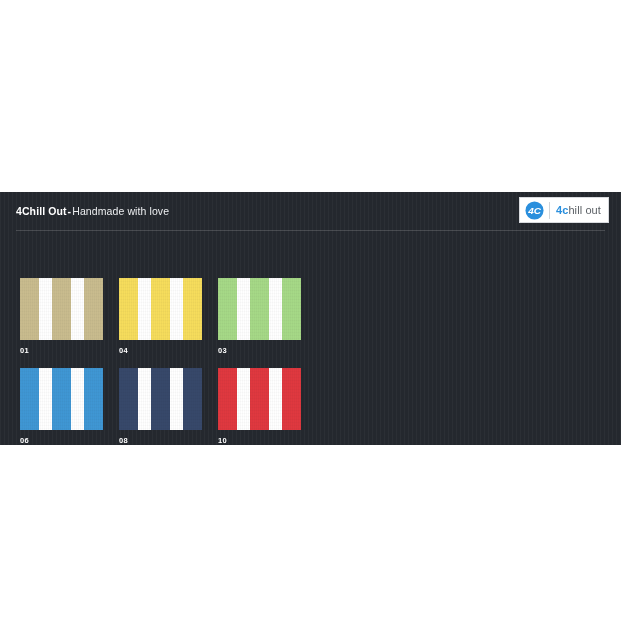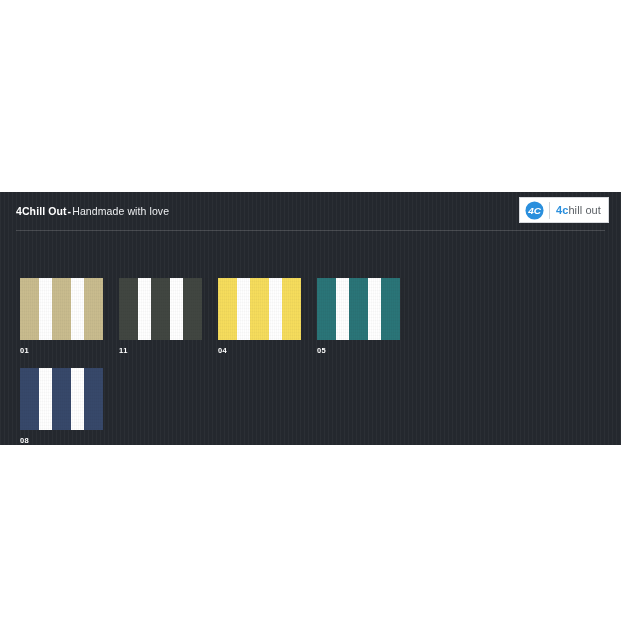--- a/index.html
+++ b/index.html
@@ -226,72 +226,82 @@
           <div class="swatch-art">
             <span class="stripe col" style="background-color: rgb(201, 188, 142);"></span>
             <span class="stripe wht" style="background-color: rgb(255, 255, 255);"></span>
             <span class="stripe col" style="background-color: rgb(201, 188, 142);"></span>
             <span class="stripe wht" style="background-color: rgb(255, 255, 255);"></span>
             <span class="stripe col" style="background-color: rgb(201, 188, 142);"></span>
           </div>
           <div class="swatch-code">01</div>
         </div>
 
-        <div class="swatch-cell">
-          <div class="swatch-art">
-            <span class="stripe col" style="background-color: rgb(65, 70, 65);"></span>
-            <span class="stripe wht" style="background-color: rgb(255, 255, 255);"></span>
-            <span class="stripe col" style="background-color: rgb(65, 70, 65);"></span>
-            <span class="stripe wht" style="background-color: rgb(255, 255, 255);"></span>
-            <span class="stripe col" style="background-color: rgb(65, 70, 65);"></span>
-          </div>
-          <div class="swatch-code">11</div>
-        </div>
 
         <div class="swatch-cell">
           <div class="swatch-art">
             <span class="stripe col" style="background-color: rgb(246, 221, 92);"></span>
             <span class="stripe wht" style="background-color: rgb(255, 255, 255);"></span>
             <span class="stripe col" style="background-color: rgb(246, 221, 92);"></span>
             <span class="stripe wht" style="background-color: rgb(255, 255, 255);"></span>
             <span class="stripe col" style="background-color: rgb(246, 221, 92);"></span>
           </div>
           <div class="swatch-code">04</div>
         </div>
 
-
-
-        <div class="swatch-cell">
-          <div class="swatch-art">
-            <span class="stripe col" style="background-color: rgb(42, 117, 120);"></span>
-            <span class="stripe wht" style="background-color: rgb(255, 255, 255);"></span>
-            <span class="stripe col" style="background-color: rgb(42, 117, 120);"></span>
-            <span class="stripe wht" style="background-color: rgb(255, 255, 255);"></span>
-            <span class="stripe col" style="background-color: rgb(42, 117, 120);"></span>
-          </div>
-          <div class="swatch-code">05</div>
-        </div>
+        <div class="swatch-cell">
+          <div class="swatch-art">
+            <span class="stripe col" style="background-color: rgb(166, 217, 135);"></span>
+            <span class="stripe wht" style="background-color: rgb(255, 255, 255);"></span>
+            <span class="stripe col" style="background-color: rgb(166, 217, 135);"></span>
+            <span class="stripe wht" style="background-color: rgb(255, 255, 255);"></span>
+            <span class="stripe col" style="background-color: rgb(166, 217, 135);"></span>
+          </div>
+          <div class="swatch-code">03</div>
+        </div>
+
+
 
       </div>
 
       <div class="swatch-row row-2">
 
+        <div class="swatch-cell">
+          <div class="swatch-art">
+            <span class="stripe col" style="background-color: rgb(63, 151, 212);"></span>
+            <span class="stripe wht" style="background-color: rgb(255, 255, 255);"></span>
+            <span class="stripe col" style="background-color: rgb(63, 151, 212);"></span>
+            <span class="stripe wht" style="background-color: rgb(255, 255, 255);"></span>
+            <span class="stripe col" style="background-color: rgb(63, 151, 212);"></span>
+          </div>
+          <div class="swatch-code">06</div>
+        </div>
 
 
         <div class="swatch-cell">
           <div class="swatch-art">
             <span class="stripe col" style="background-color: rgb(55, 72, 106);"></span>
             <span class="stripe wht" style="background-color: rgb(255, 255, 255);"></span>
             <span class="stripe col" style="background-color: rgb(55, 72, 106);"></span>
             <span class="stripe wht" style="background-color: rgb(255, 255, 255);"></span>
             <span class="stripe col" style="background-color: rgb(55, 72, 106);"></span>
           </div>
           <div class="swatch-code">08</div>
         </div>
 
 
+        <div class="swatch-cell">
+          <div class="swatch-art">
+            <span class="stripe col" style="background-color: rgb(224, 56, 63);"></span>
+            <span class="stripe wht" style="background-color: rgb(255, 255, 255);"></span>
+            <span class="stripe col" style="background-color: rgb(224, 56, 63);"></span>
+            <span class="stripe wht" style="background-color: rgb(255, 255, 255);"></span>
+            <span class="stripe col" style="background-color: rgb(224, 56, 63);"></span>
+          </div>
+          <div class="swatch-code">10</div>
+        </div>
 
 
       </div>
 
     </div>
   </div>
 </div>
 
 </body></html>

